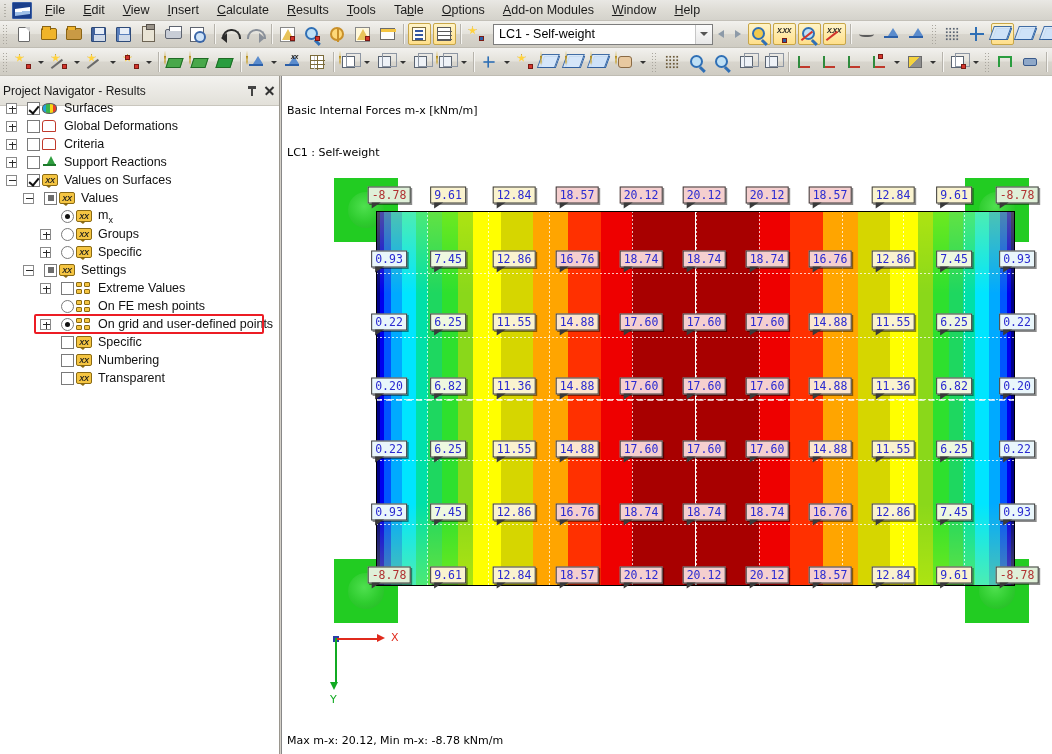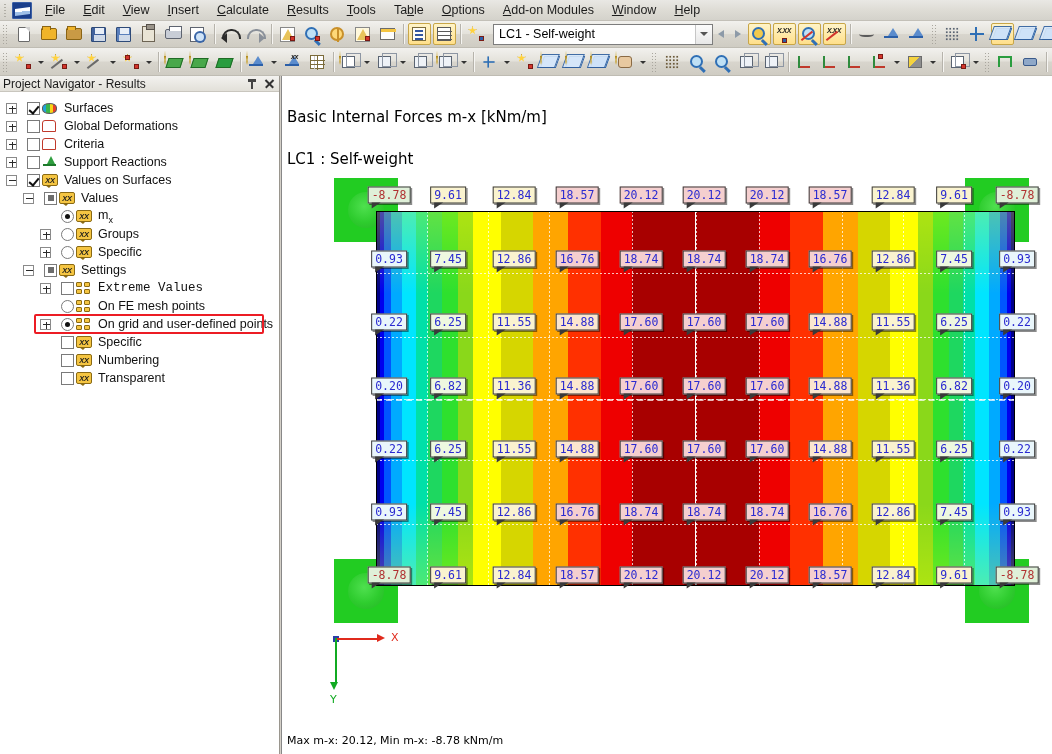--- a/index.html
+++ b/index.html
@@ -128,21 +128,21 @@
   .navarrow:after{content:"";position:absolute;left:5px;top:6px;border-top:4.5px solid transparent;border-bottom:4.5px solid transparent;}
   .navarrow.l:after{border-right:6px solid #8d9aa8;}
   .navarrow.r:after{border-left:6px solid #8d9aa8;}
 
   
   .navpanel {
     position:absolute; left:0; top:76px; width:280px; height:678px;
     background:#ffffff; border-right:1px solid #9a968e;
   }
   .navtitle {
-    height:16px; background:linear-gradient(to bottom,#f3f2ef,#e2e0d9);
+    height:30px; background:linear-gradient(to bottom,#f3f2ef,#e2e0d9);
     border-bottom:1px solid #c9c6be; display:flex;align-items:center;
     font-size:12px; color:#1a1a1a; padding-left:3px;
   }
   .navtitle .sp{flex:1;}
   .pin, .xcl { width:14px;height:14px;position:relative;margin-right:3px;cursor:default;}
   .pin:before{content:"";position:absolute;left:6px;top:2px;width:2px;height:10px;background:#444;}
   .pin:after{content:"";position:absolute;left:3px;top:2px;width:8px;height:3px;background:#444;}
   .xcl:before,.xcl:after{content:"";position:absolute;left:2px;top:6px;width:11px;height:1.6px;background:#333;}
   .xcl:before{transform:rotate(45deg);} .xcl:after{transform:rotate(-45deg);}
 
@@ -176,22 +176,22 @@
   .ic-ev{width:15px;height:12px;position:absolute;top:1px;}
   .ic-ev i{position:absolute;width:6px;height:4.5px;background:#f5c542;border:1px solid #8a6a14;border-radius:1px;}
   .ic-ev i:nth-child(1){left:0;top:0;} .ic-ev i:nth-child(2){left:8px;top:0;}
   .ic-ev i:nth-child(3){left:0;top:7px;} .ic-ev i:nth-child(4){left:8px;top:7px;}
 
   .hl-box { position:absolute; border:2px solid #ec1c24; border-radius:2px; pointer-events:none;}
 
   
   .canvas { position:absolute; left:281px; top:76px; width:771px; height:678px;
             background:#fff; border-left:1px solid #888; }
-  .canvas-title { position:absolute; left:5px; top:6px; font-family:"DejaVu Sans",sans-serif;
-     font-size:15px; color:#000; line-height:14px; white-space:pre; }
+  .canvas-title { position:absolute; left:5px; top:0; font-family:"DejaVu Sans",sans-serif;
+     font-size:11px; color:#000; line-height:14px; white-space:pre; }
   .canvas-foot { position:absolute; left:5px; bottom:7px; font-family:"DejaVu Sans",sans-serif;
      font-size:11px; color:#000; }
 
   
   .plate { position:absolute; left:94px; top:135px; width:639px; height:375px; }
   .plate-border { position:absolute; inset:0; border:1.5px solid #000; }
   .pad { position:absolute; width:64px; height:64px; background:#22cc22; }
   .pad .knob { position:absolute; left:14px; top:14px; width:36px; height:36px; border-radius:50%;
      background: radial-gradient(circle at 45% 40%, #4fe04f 0%, #2ecc2e 55%, #26b526 100%); }
 
@@ -580,21 +580,21 @@
         </div>
         <div class="trow" style="padding-left: 23px;">
           <span class="exp"></span>
           <span class="dots"></span>
           <span class="cbox grey"></span>
           <span class="ticon">
             <i class="ic-xx">XX</i>
           </span>
           <span class="lbl">Settings</span>
         </div>
-        <div class="trow" style="padding-left: 40px; font-family: Liberation Mono, monospace;">
+        <div class="trow" style="padding-left: 40px;">
           <span class="exp plus"></span>
           <span class="dots"></span>
           <span class="cbox"></span>
           <span class="ticon">
             <i class="ic-ev">
               <i></i>
               <i></i>
               <i></i>
               <i></i>
             </i>

